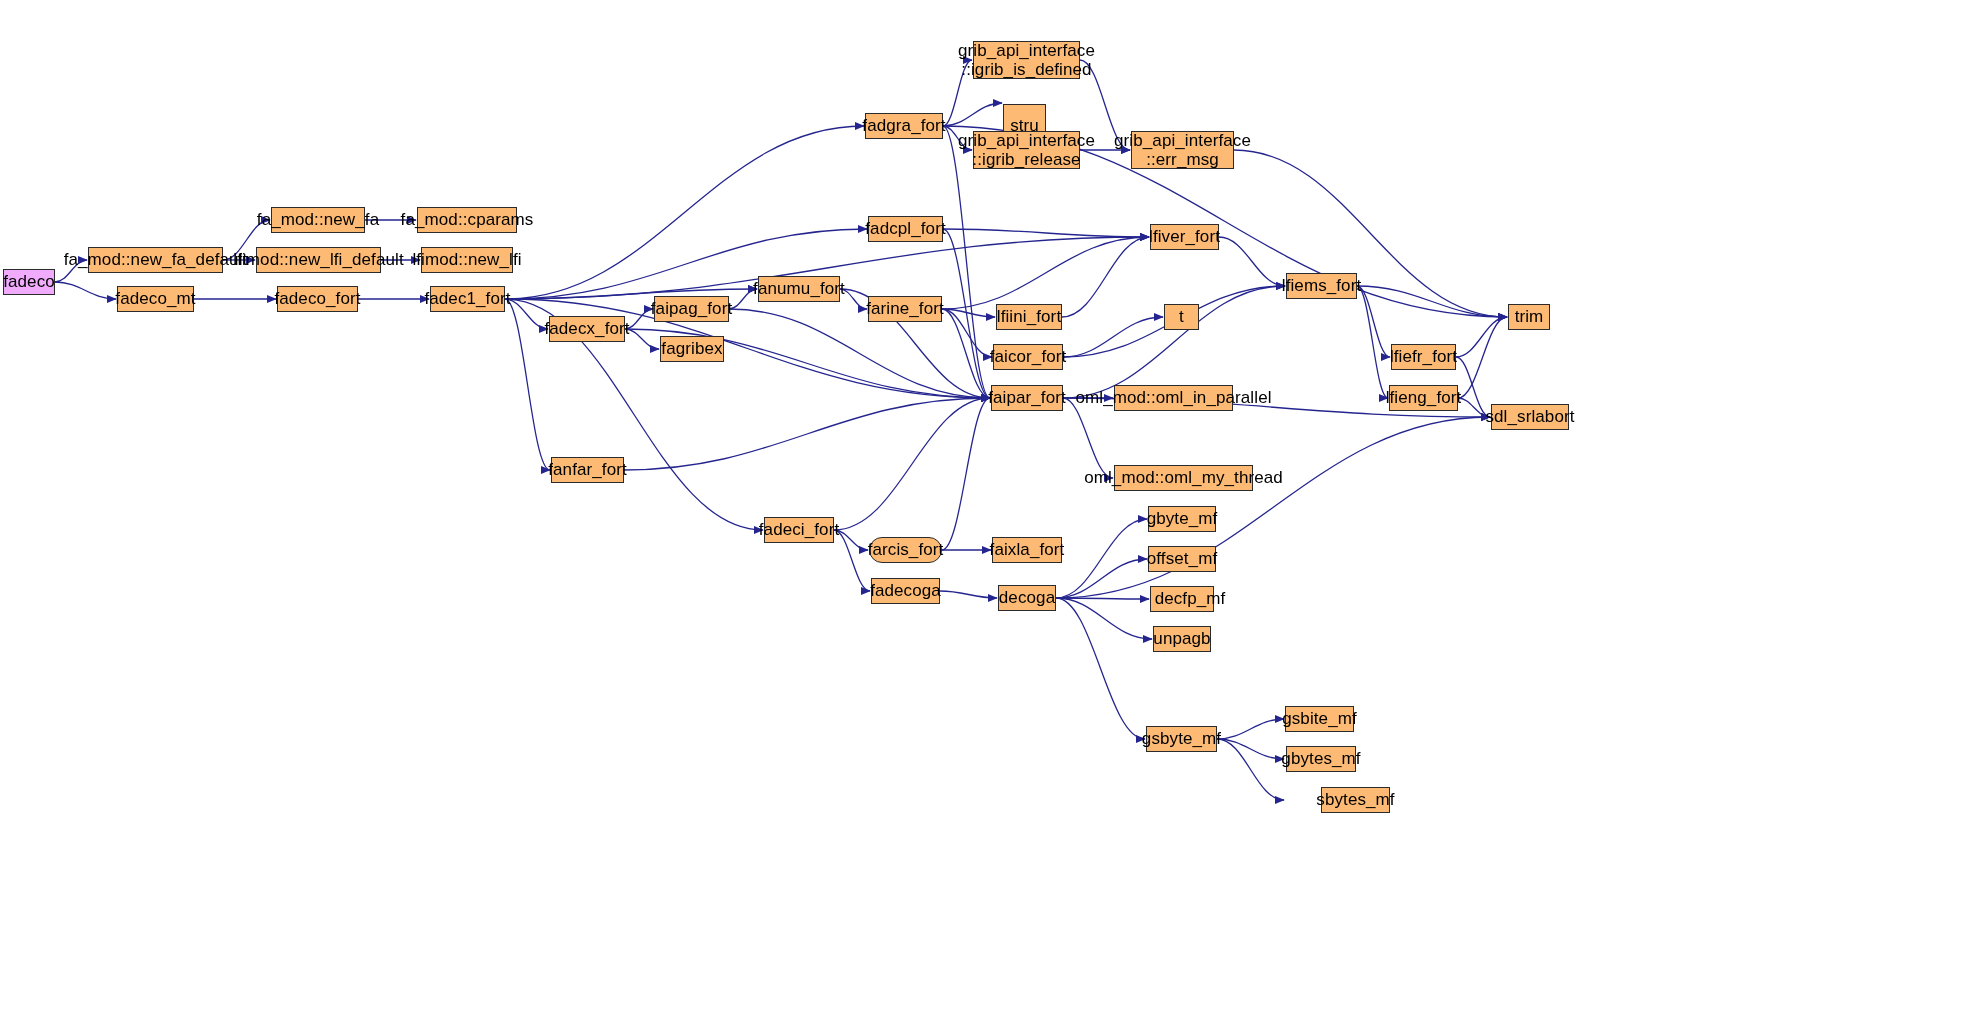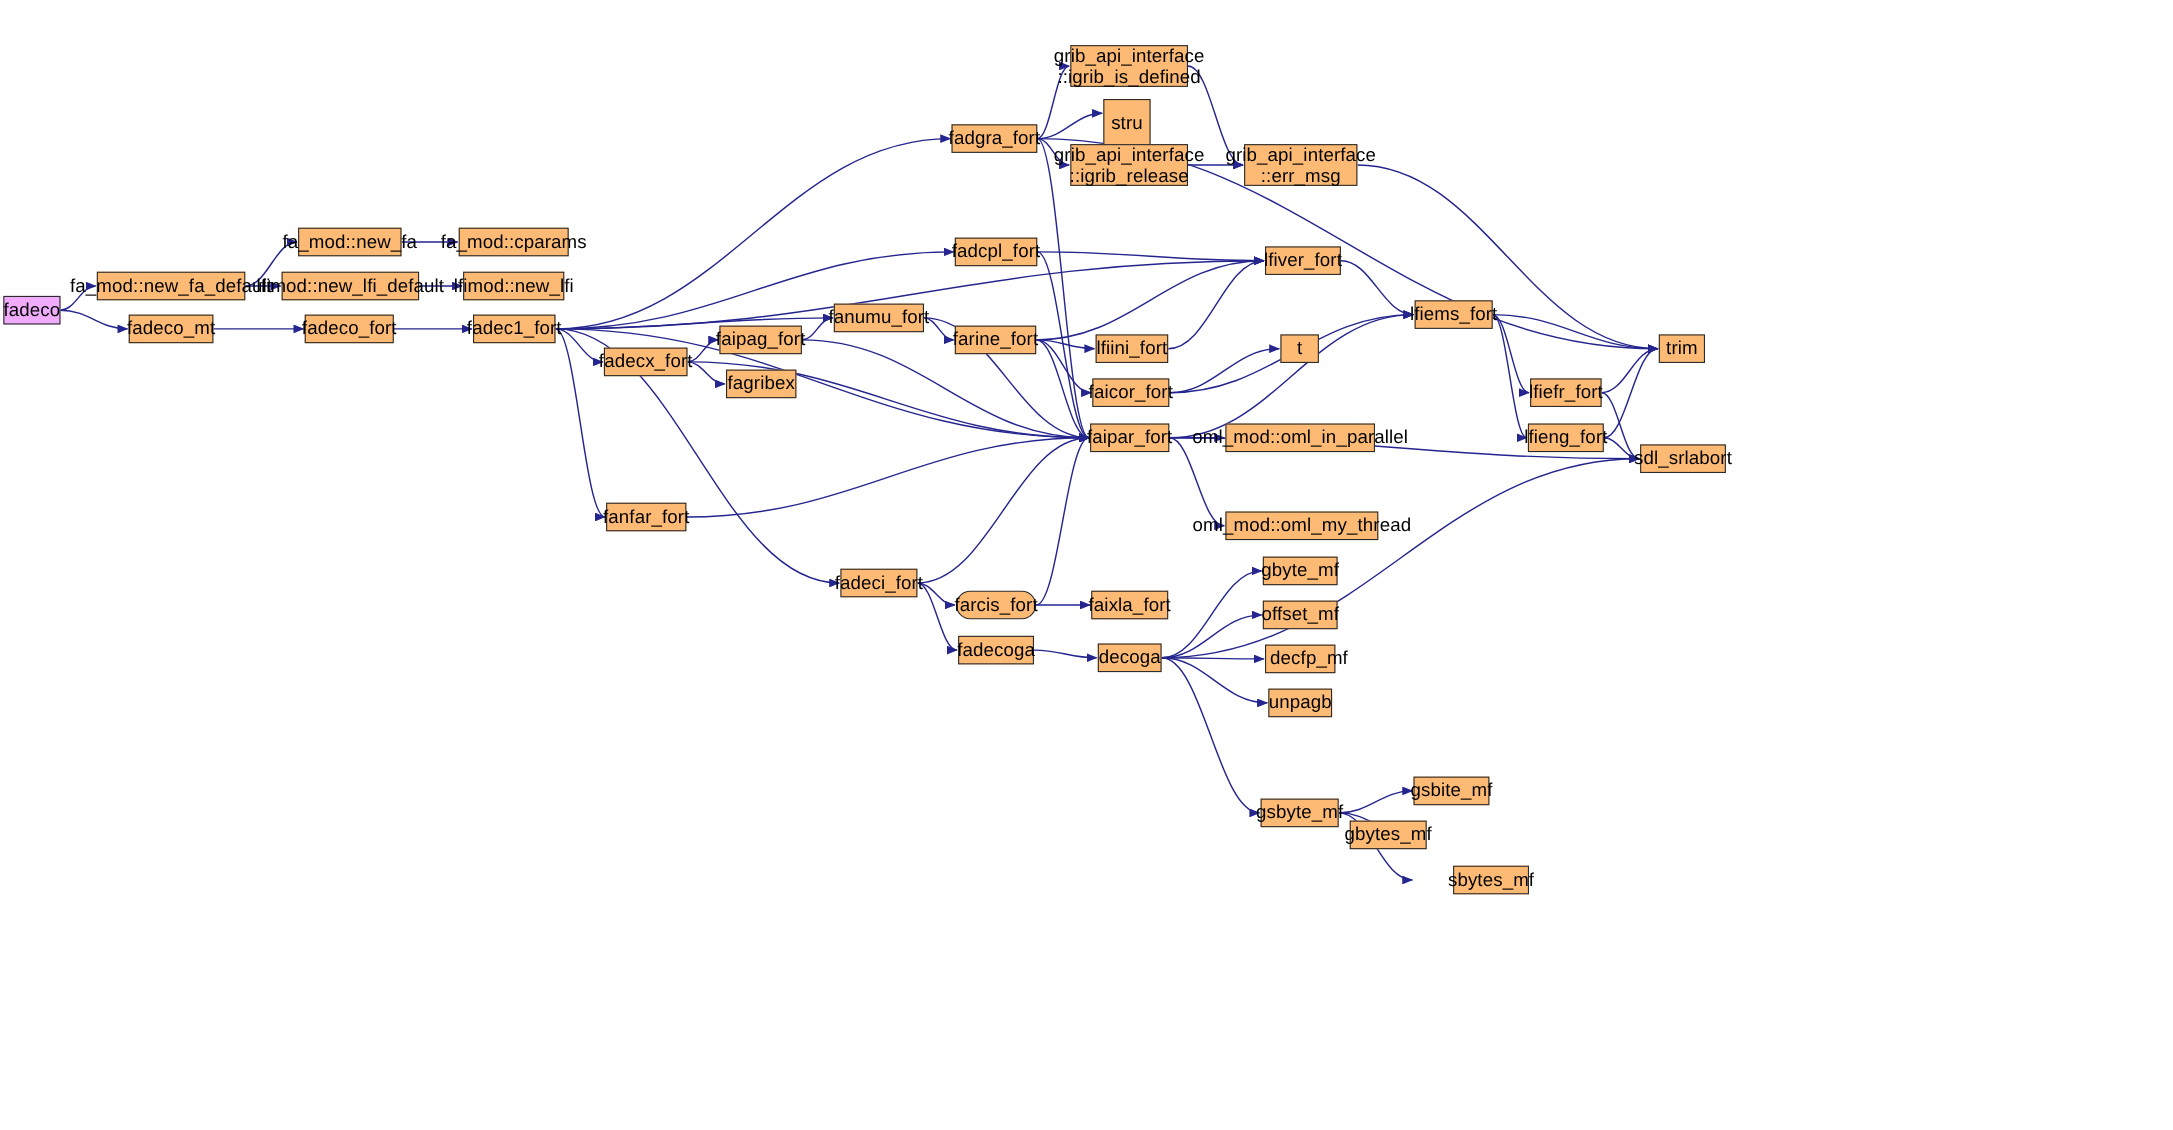--- a/index.html
+++ b/index.html
@@ -130,41 +130,41 @@
       <div class="node" style="left: 660px; top: 336px; width: 64px; height: 26px;">fagribex</div>
       <div class="node" style="left: 758px; top: 276px; width: 82px; height: 26px;">fanumu_fort</div>
       <div class="node" style="left: 764px; top: 517px; width: 70px; height: 26px;">fadeci_fort</div>
       <div class="node" style="left: 865px; top: 113px; width: 78px; height: 26px;">fadgra_fort</div>
       <div class="node" style="left: 868px; top: 216px; width: 75px; height: 26px;">fadcpl_fort</div>
       <div class="node" style="left: 868px; top: 296px; width: 74px; height: 26px;">farine_fort</div>
       <div class="node" style="left: 869px; top: 537px; width: 73px; height: 26px; border-radius: 13px;">farcis_fort</div>
       <div class="node" style="left: 871px; top: 578px; width: 69px; height: 26px;">fadecoga</div>
       <div class="node" style="left: 973px; top: 41px; width: 107px; height: 38px;">grib_api_interface
 ::igrib_is_defined</div>
-      <div class="node" style="left: 1003px; top: 90px; width: 43px; height: 44px;">stru</div>
+      <div class="node" style="left: 1003px; top: 104px; width: 43px; height: 44px;">stru</div>
       <div class="node" style="left: 973px; top: 131px; width: 107px; height: 38px;">grib_api_interface
 ::igrib_release</div>
       <div class="node" style="left: 996px; top: 304px; width: 66px; height: 26px;">lfiini_fort</div>
       <div class="node" style="left: 993px; top: 344px; width: 70px; height: 26px;">faicor_fort</div>
       <div class="node" style="left: 991px; top: 385px; width: 72px; height: 26px;">faipar_fort</div>
       <div class="node" style="left: 992px; top: 537px; width: 70px; height: 26px;">faixla_fort</div>
       <div class="node" style="left: 998px; top: 585px; width: 58px; height: 26px;">decoga</div>
       <div class="node" style="left: 1131px; top: 131px; width: 103px; height: 38px;">grib_api_interface
 ::err_msg</div>
       <div class="node" style="left: 1150px; top: 224px; width: 69px; height: 26px;">lfiver_fort</div>
       <div class="node" style="left: 1164px; top: 304px; width: 35px; height: 26px;">t</div>
-      <div class="node" style="left: 1114px; top: 385px; width: 136px; height: 26px;">oml_mod::oml_in_parallel</div>
+      <div class="node" style="left: 1114px; top: 385px; width: 119px; height: 26px;">oml_mod::oml_in_parallel</div>
       <div class="node" style="left: 1114px; top: 465px; width: 139px; height: 26px;">oml_mod::oml_my_thread</div>
       <div class="node" style="left: 1148px; top: 506px; width: 68px; height: 26px;">gbyte_mf</div>
       <div class="node" style="left: 1148px; top: 546px; width: 68px; height: 26px;">offset_mf</div>
       <div class="node" style="left: 1150px; top: 586px; width: 64px; height: 26px; padding-left: 16px;">decfp_mf</div>
       <div class="node" style="left: 1153px; top: 626px; width: 58px; height: 26px;">unpagb</div>
       <div class="node" style="left: 1146px; top: 726px; width: 71px; height: 26px;">gsbyte_mf</div>
       <div class="node" style="left: 1286px; top: 273px; width: 71px; height: 26px;">lfiems_fort</div>
       <div class="node" style="left: 1391px; top: 344px; width: 65px; height: 26px;">lfiefr_fort</div>
       <div class="node" style="left: 1389px; top: 385px; width: 69px; height: 26px;">lfieng_fort</div>
       <div class="node" style="left: 1285px; top: 706px; width: 69px; height: 26px;">gsbite_mf</div>
-      <div class="node" style="left: 1227px; top: 746px; width: 70px; height: 26px; text-align: right;">gbytes_mf</div>
+      <div class="node" style="left: 1286px; top: 746px; width: 70px; height: 26px; text-align: right;">gbytes_mf</div>
       <div class="node" style="left: 1285px; top: 787px; width: 69px; height: 26px; margin-left: 36px;">sbytes_mf</div>
       <div class="node" style="left: 1508px; top: 304px; width: 42px; height: 26px;">trim</div>
       <div class="node" style="left: 1491px; top: 404px; width: 78px; height: 26px;">sdl_srlabort</div>
     </div>
 </div>
 
 </body></html>

